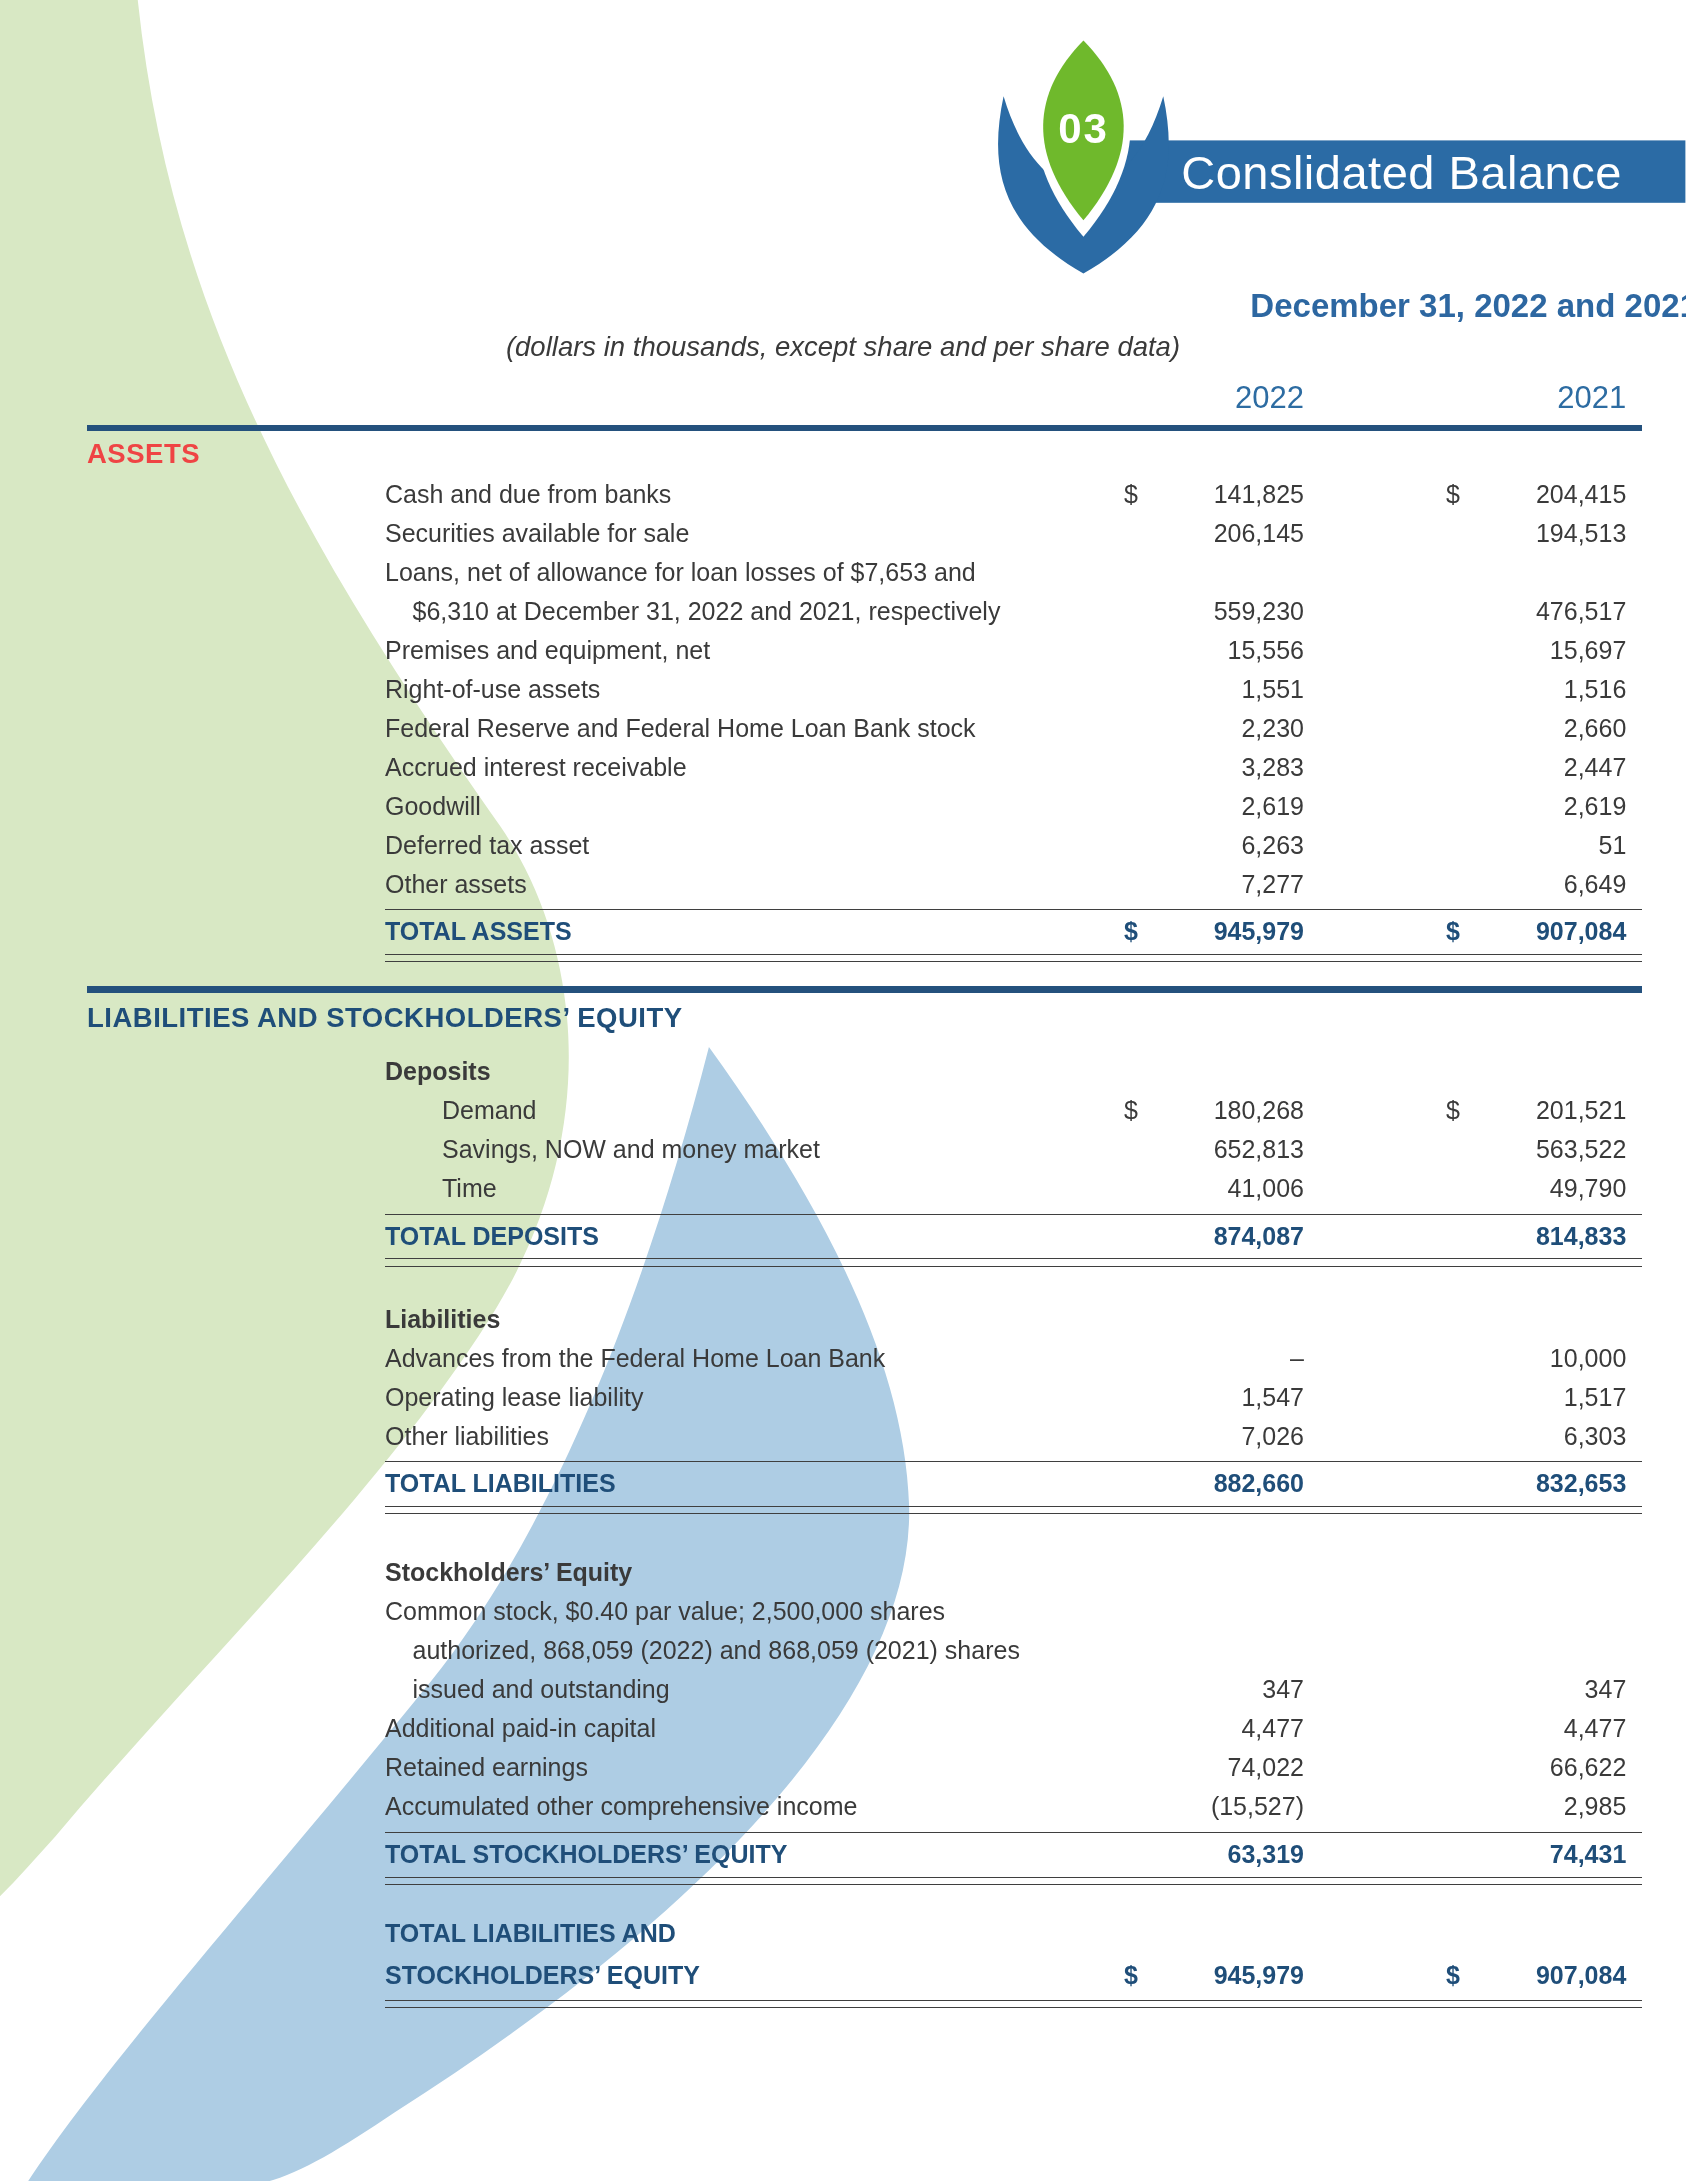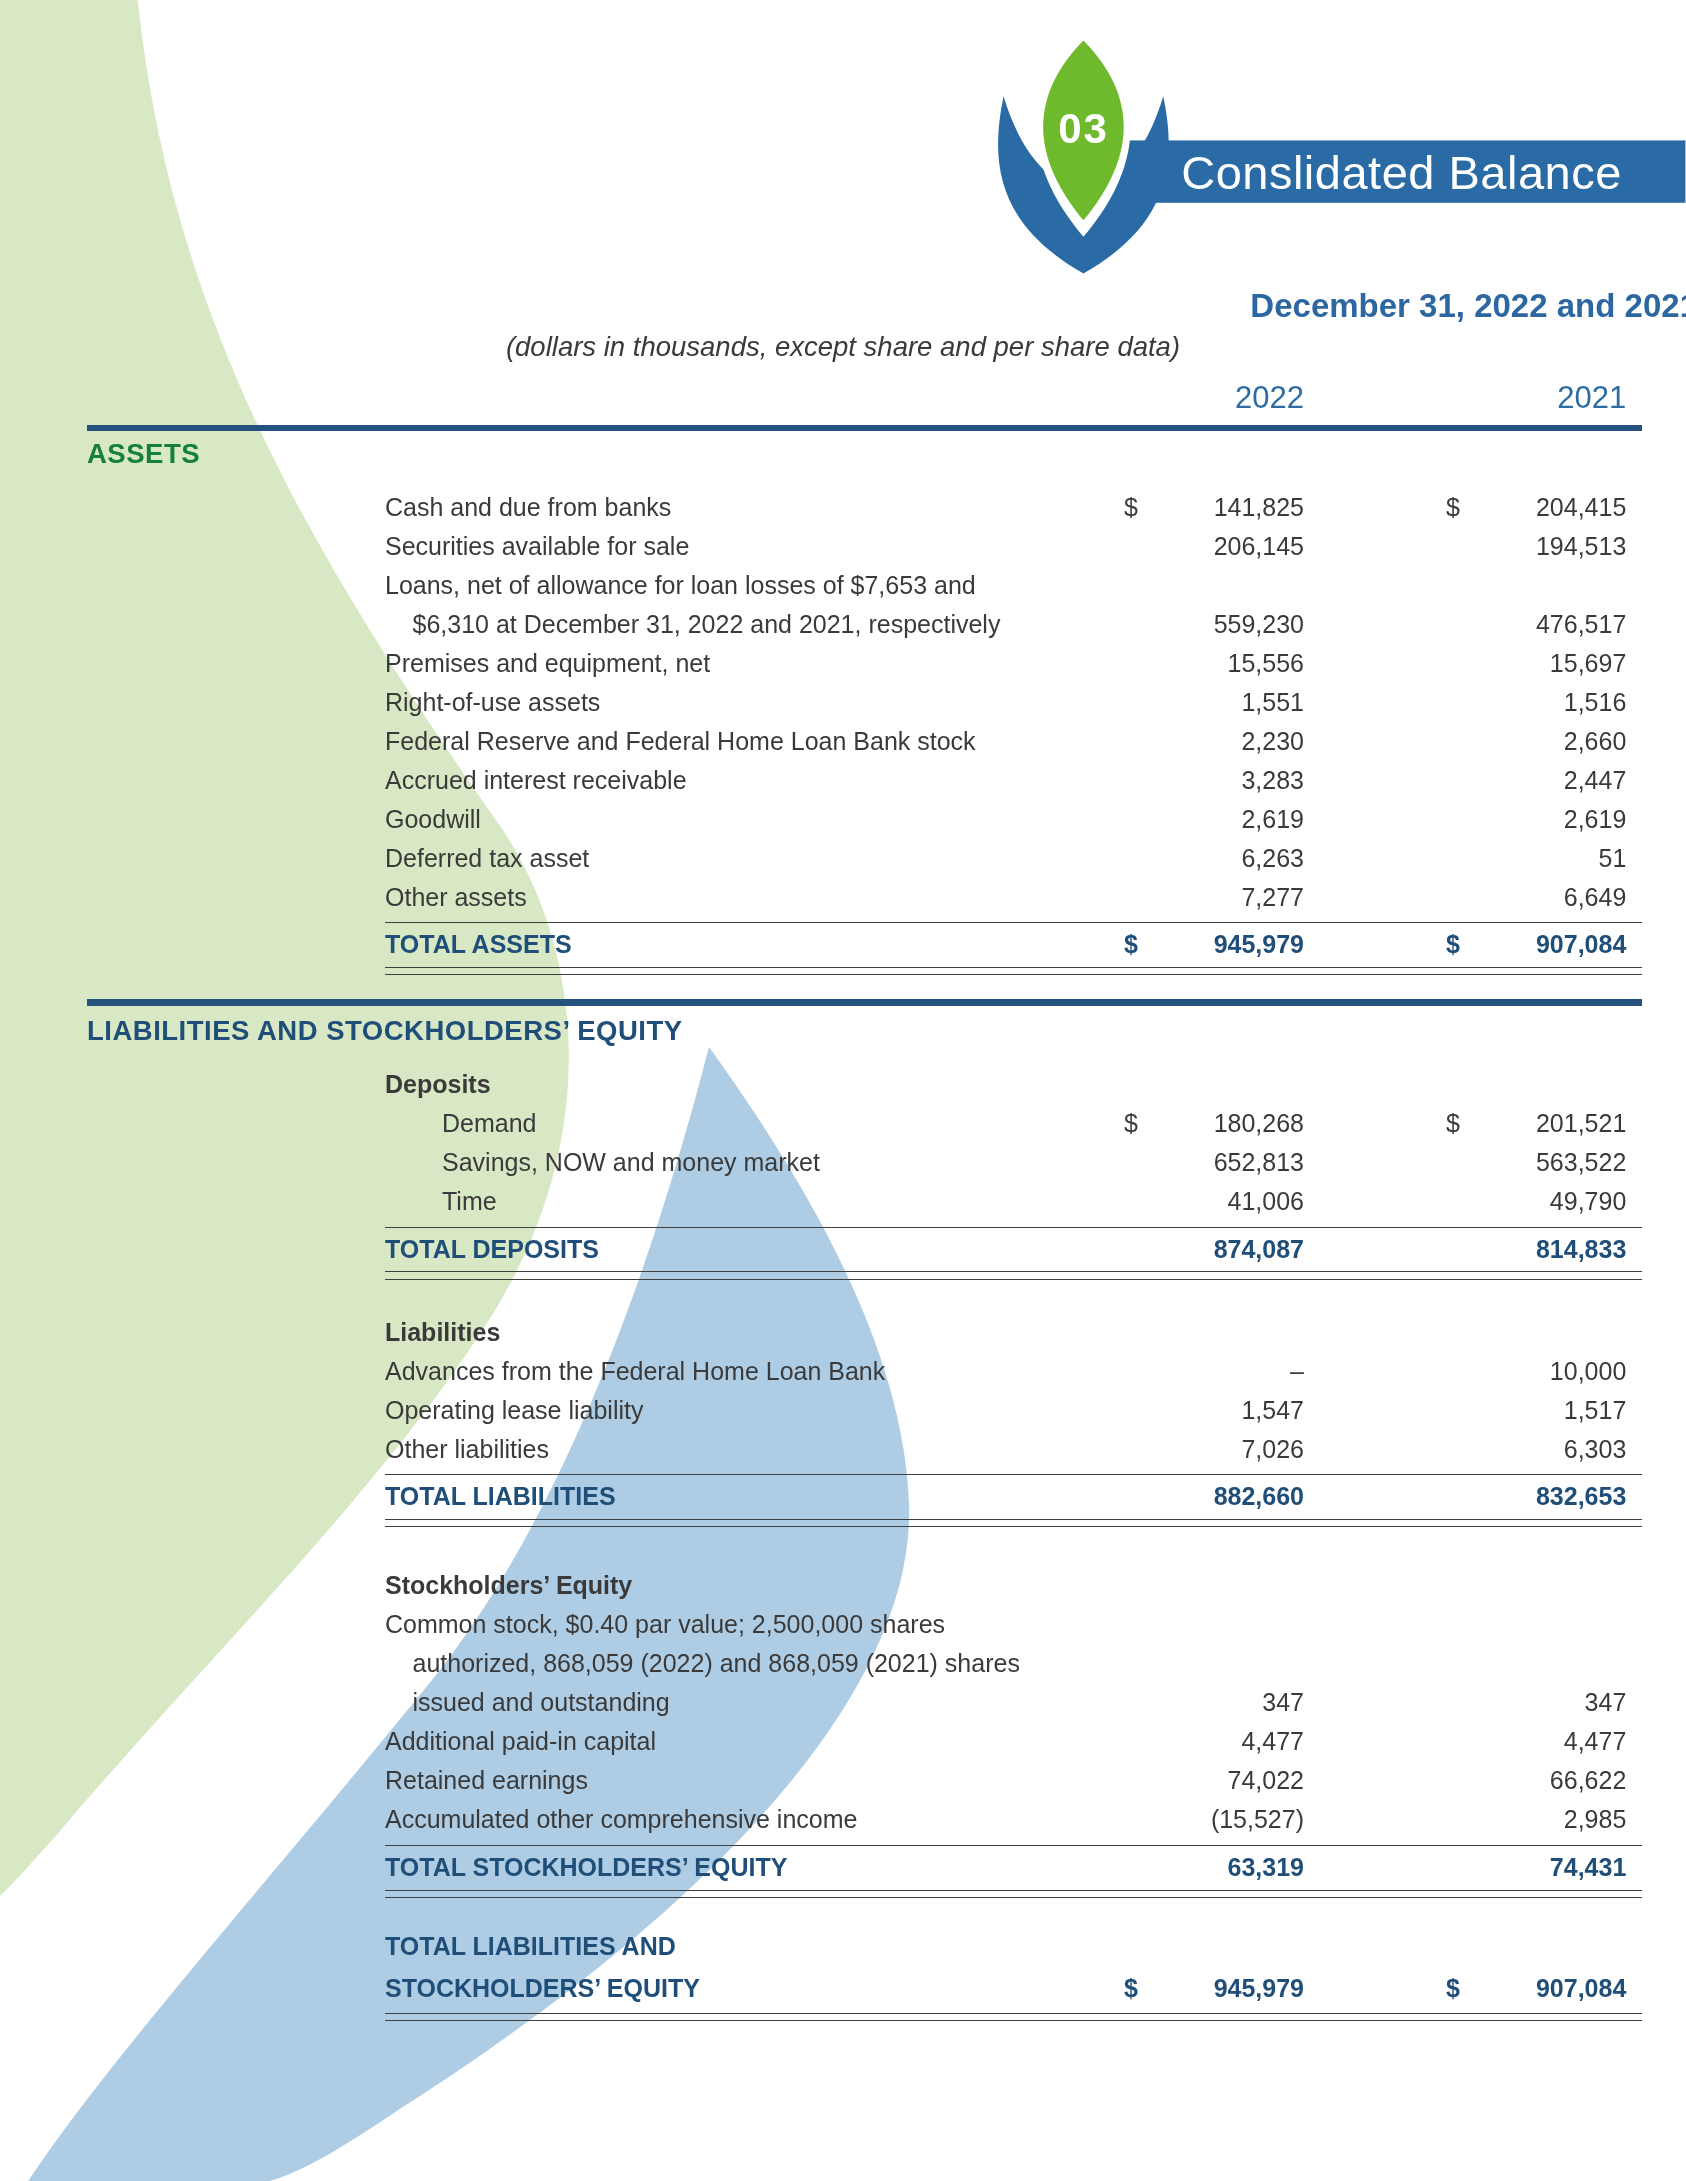--- a/index.html
+++ b/index.html
@@ -45,34 +45,34 @@
   .trow .v2  { width:156px; text-align:right; padding-right:14.7px; }
 
   .ind1 .lbl { padding-left:27.5px; }
   .ind2 .lbl { padding-left:57px; }
   .subhead .lbl { font-weight:bold; }
   .total { color:#1f4e79; font-weight:bold; height:42px; line-height:42px; }
 
   .yearhead { height:51px; line-height:51px; }
   .yearhead .v1, .yearhead .v2 { color:#2d6ca2; font-size:31px; font-weight:500; }
 
-  .sec-head { margin-top:3.7px; height:37px; line-height:37px; color:#15803d;
+  .sec-head { margin-top:3.7px; height:37px; line-height:37px; color:#ef4444;
               font-size:27.5px; font-weight:bold; letter-spacing:0.5px; }
   .sec-head2 { margin-top:5.5px; height:39px; line-height:39px; color:#1f4e79;
               font-size:27.5px; font-weight:bold; letter-spacing:0.5px; }
 
   .rule-navy  { margin-top:1.8px; height:6.4px; background:#24517d; }
   .rule-navy2 { margin-top:24px; height:6.4px; background:#24517d; }
   .rule-single { margin-left:298px; margin-top:5.5px; height:0;
                  border-top:1.8px solid #3f3f3f; }
   .rule-double { margin-left:298px; margin-top:1.8px; height:8.3px;
                  border-top:1.8px solid #3f3f3f; border-bottom:1.8px solid #3f3f3f; }
   .tbl .rule-single, .tbl .rule-double { margin-left:0; }
 
-  .mt8  { margin-top:16px; }
+  .mt8  { margin-top:3px; }
   .mt16 { margin-top:14.7px; }
   .mt30 { margin-top:27.5px; }
   .mt36 { margin-top:33px; }
   .mt42 { margin-top:39px; }
   .mt4  { margin-top:3.7px; }
 </style>
 </head>
 <body>
 
 <div class="page">

